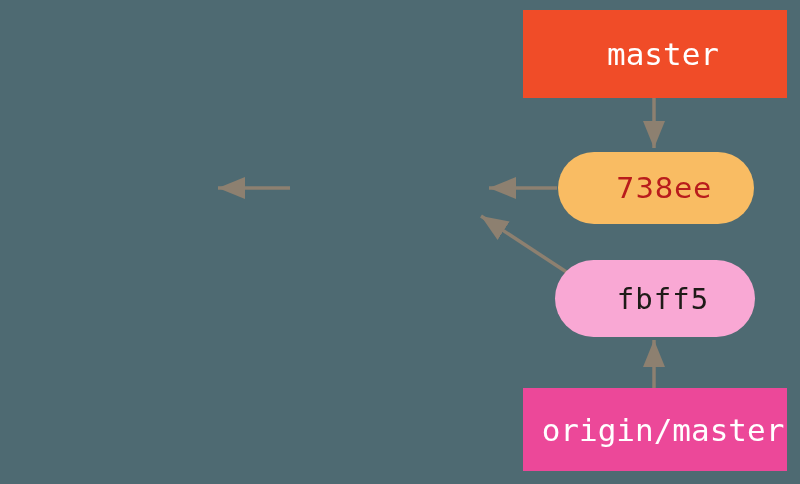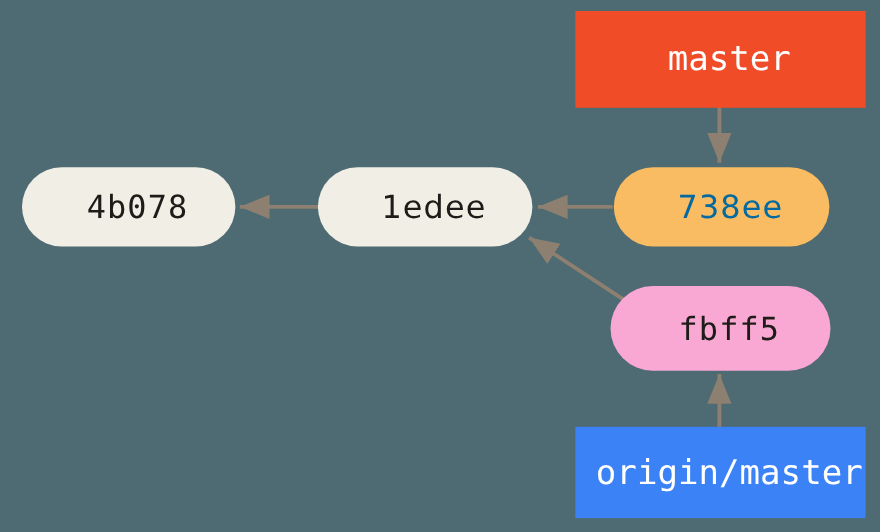--- a/index.html
+++ b/index.html
@@ -71,32 +71,26 @@
     <line class="edge" x1="290" y1="188" x2="218" y2="188" marker-end="url(#arrowhead)" style="stroke: rgb(141, 128, 112);"></line>
     <line class="edge" x1="568" y1="273" x2="481" y2="216" marker-end="url(#arrowhead)" style="stroke: rgb(141, 128, 112);"></line>
     <line class="edge" x1="654" y1="389" x2="654" y2="340" marker-end="url(#arrowhead)" style="stroke: rgb(141, 128, 112);"></line>
   </svg>
 
   <div id="ref-master" class="node ref-box mono" style="background-color: rgb(240, 76, 40);">
     <span style="color: rgb(255, 255, 255);">master</span>
   </div>
 
   <div id="node-738ee" class="node commit-pill sans" style="background-color: rgb(249, 188, 99);">
-    <span style="color: #0369a1;">738ee</span>
+    <span style="color: #b91c1c;">738ee</span>
   </div>
 
-  <div id="node-1edee" class="node commit-pill sans" style="background-color: rgb(241, 239, 229);">
-    <span style="color: rgb(30, 27, 24);">1edee</span>
-  </div>
 
-  <div id="node-4b078" class="node commit-pill mono" style="background-color: rgb(241, 239, 229);">
-    <span style="color: rgb(30, 27, 24);">4b078</span>
-  </div>
 
   <div id="node-fbff5" class="node commit-pill mono" style="background-color: #f9a8d4;">
     <span style="color: rgb(30, 27, 24);">fbff5</span>
   </div>
 
-  <div id="ref-origin-master" class="node ref-box mono" style="background-color: #3b82f6;">
+  <div id="ref-origin-master" class="node ref-box mono" style="background-color: #ec4899;">
     <span style="color: rgb(255, 255, 255);">origin/master</span>
   </div>
 
 </div>
 
 </body></html>

